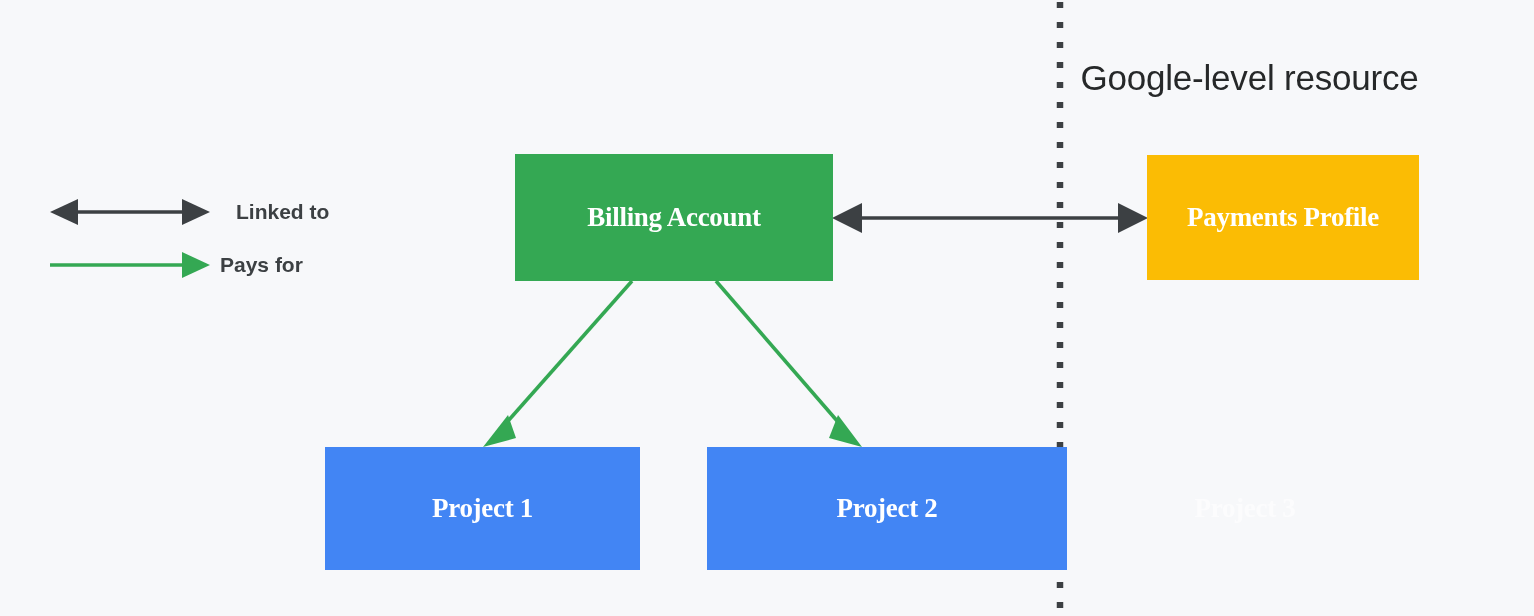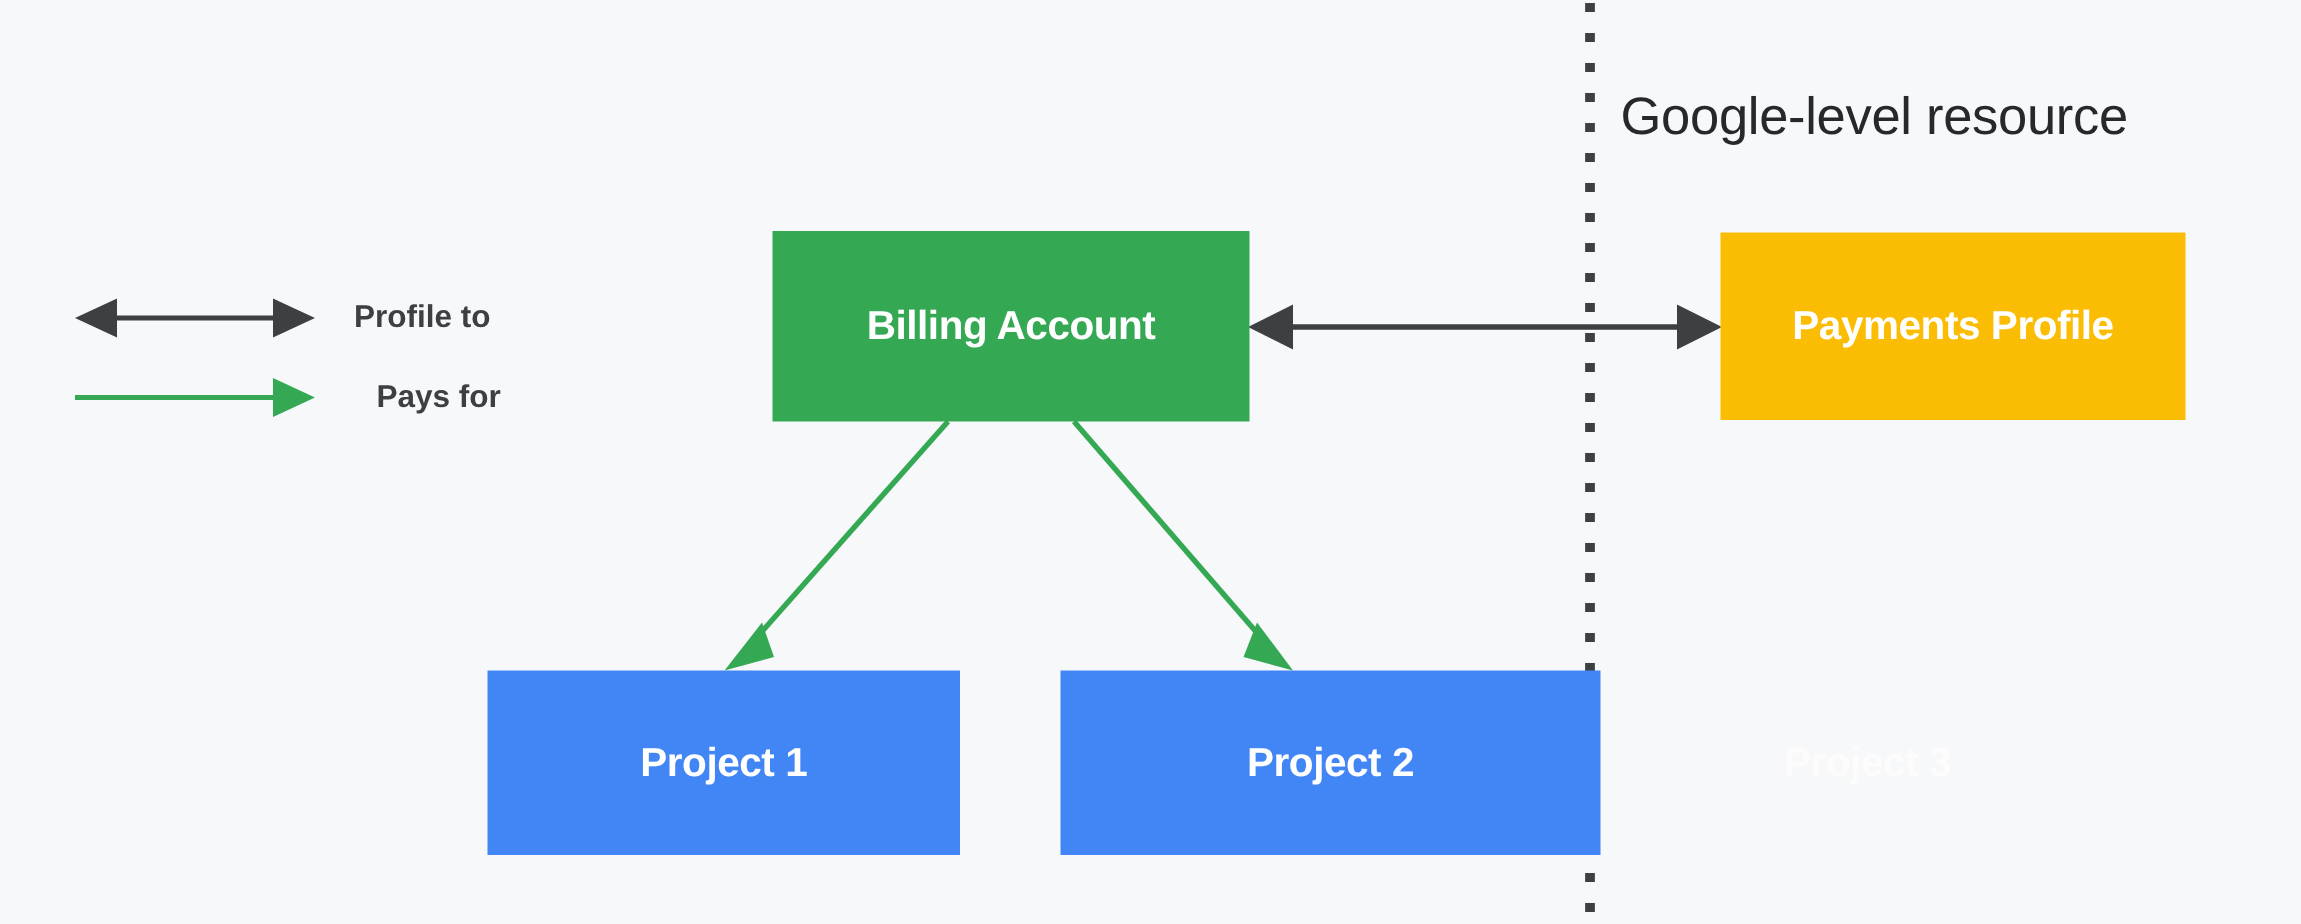--- a/index.html
+++ b/index.html
@@ -51,45 +51,45 @@
   
   .legend-label {
     position: absolute;
     font-family: "Liberation Sans", sans-serif;
     font-size: 21px;
     font-weight: bold;
     color: #3C4043;
     white-space: nowrap;
   }
   #legend-label-linked { left: 236px; top: 200px; }
-  #legend-label-pays   { left: 251px; top: 253px; }
+  #legend-label-pays   { left: 220px; top: 253px; }
 
   
   .node {
     position: absolute;
     display: flex;
     align-items: center;
     justify-content: center;
     box-sizing: border-box;
-    font-family: Liberation Sans, sans-serif;
+    font-family: Liberation Serif, serif;
     font-weight: bold;
     color: #FFFFFF;
     text-align: center;
     letter-spacing: -0.3px;
     line-height: 1.1;
   }
   #node-billing {
     left: 515px;  top: 154px;
     width: 318px; height: 127px;
     background: #34A853;
     font-size: 27px;
   }
   #node-payments {
     left: 1147px; top: 155px;
-    width: 310px; height: 125px;
+    width: 272px; height: 125px;
     background: #FBBC04;
     font-size: 27px;
   }
   #node-project1 {
     left: 325px;  top: 447px;
     width: 315px; height: 123px;
     background: #4285F4;
     font-size: 27px;
   }
   #node-project2 {
@@ -142,21 +142,21 @@
 
     <g>
       <line x1="716" y1="281" x2="845" y2="430" stroke="#34A853" stroke-width="3.6"></line>
       <polygon points="862,447 829,438 838,415" fill="#34A853"></polygon>
     </g>
   </svg>
 
 
   <div class="col-title" id="title-google">Google-level resource</div>
 
-  <div class="legend-label" id="legend-label-linked">Profile to</div>
+  <div class="legend-label" id="legend-label-linked">Linked to</div>
 
   <div class="legend-label" id="legend-label-pays">Pays for</div>
 
   <div class="node" id="node-billing">Billing Account</div>
 
   <div class="node" id="node-payments">Payments Profile</div>
 
   <div class="node" id="node-project1">Project 1</div>
 
   <div class="node" id="node-project2">Project 2</div>

